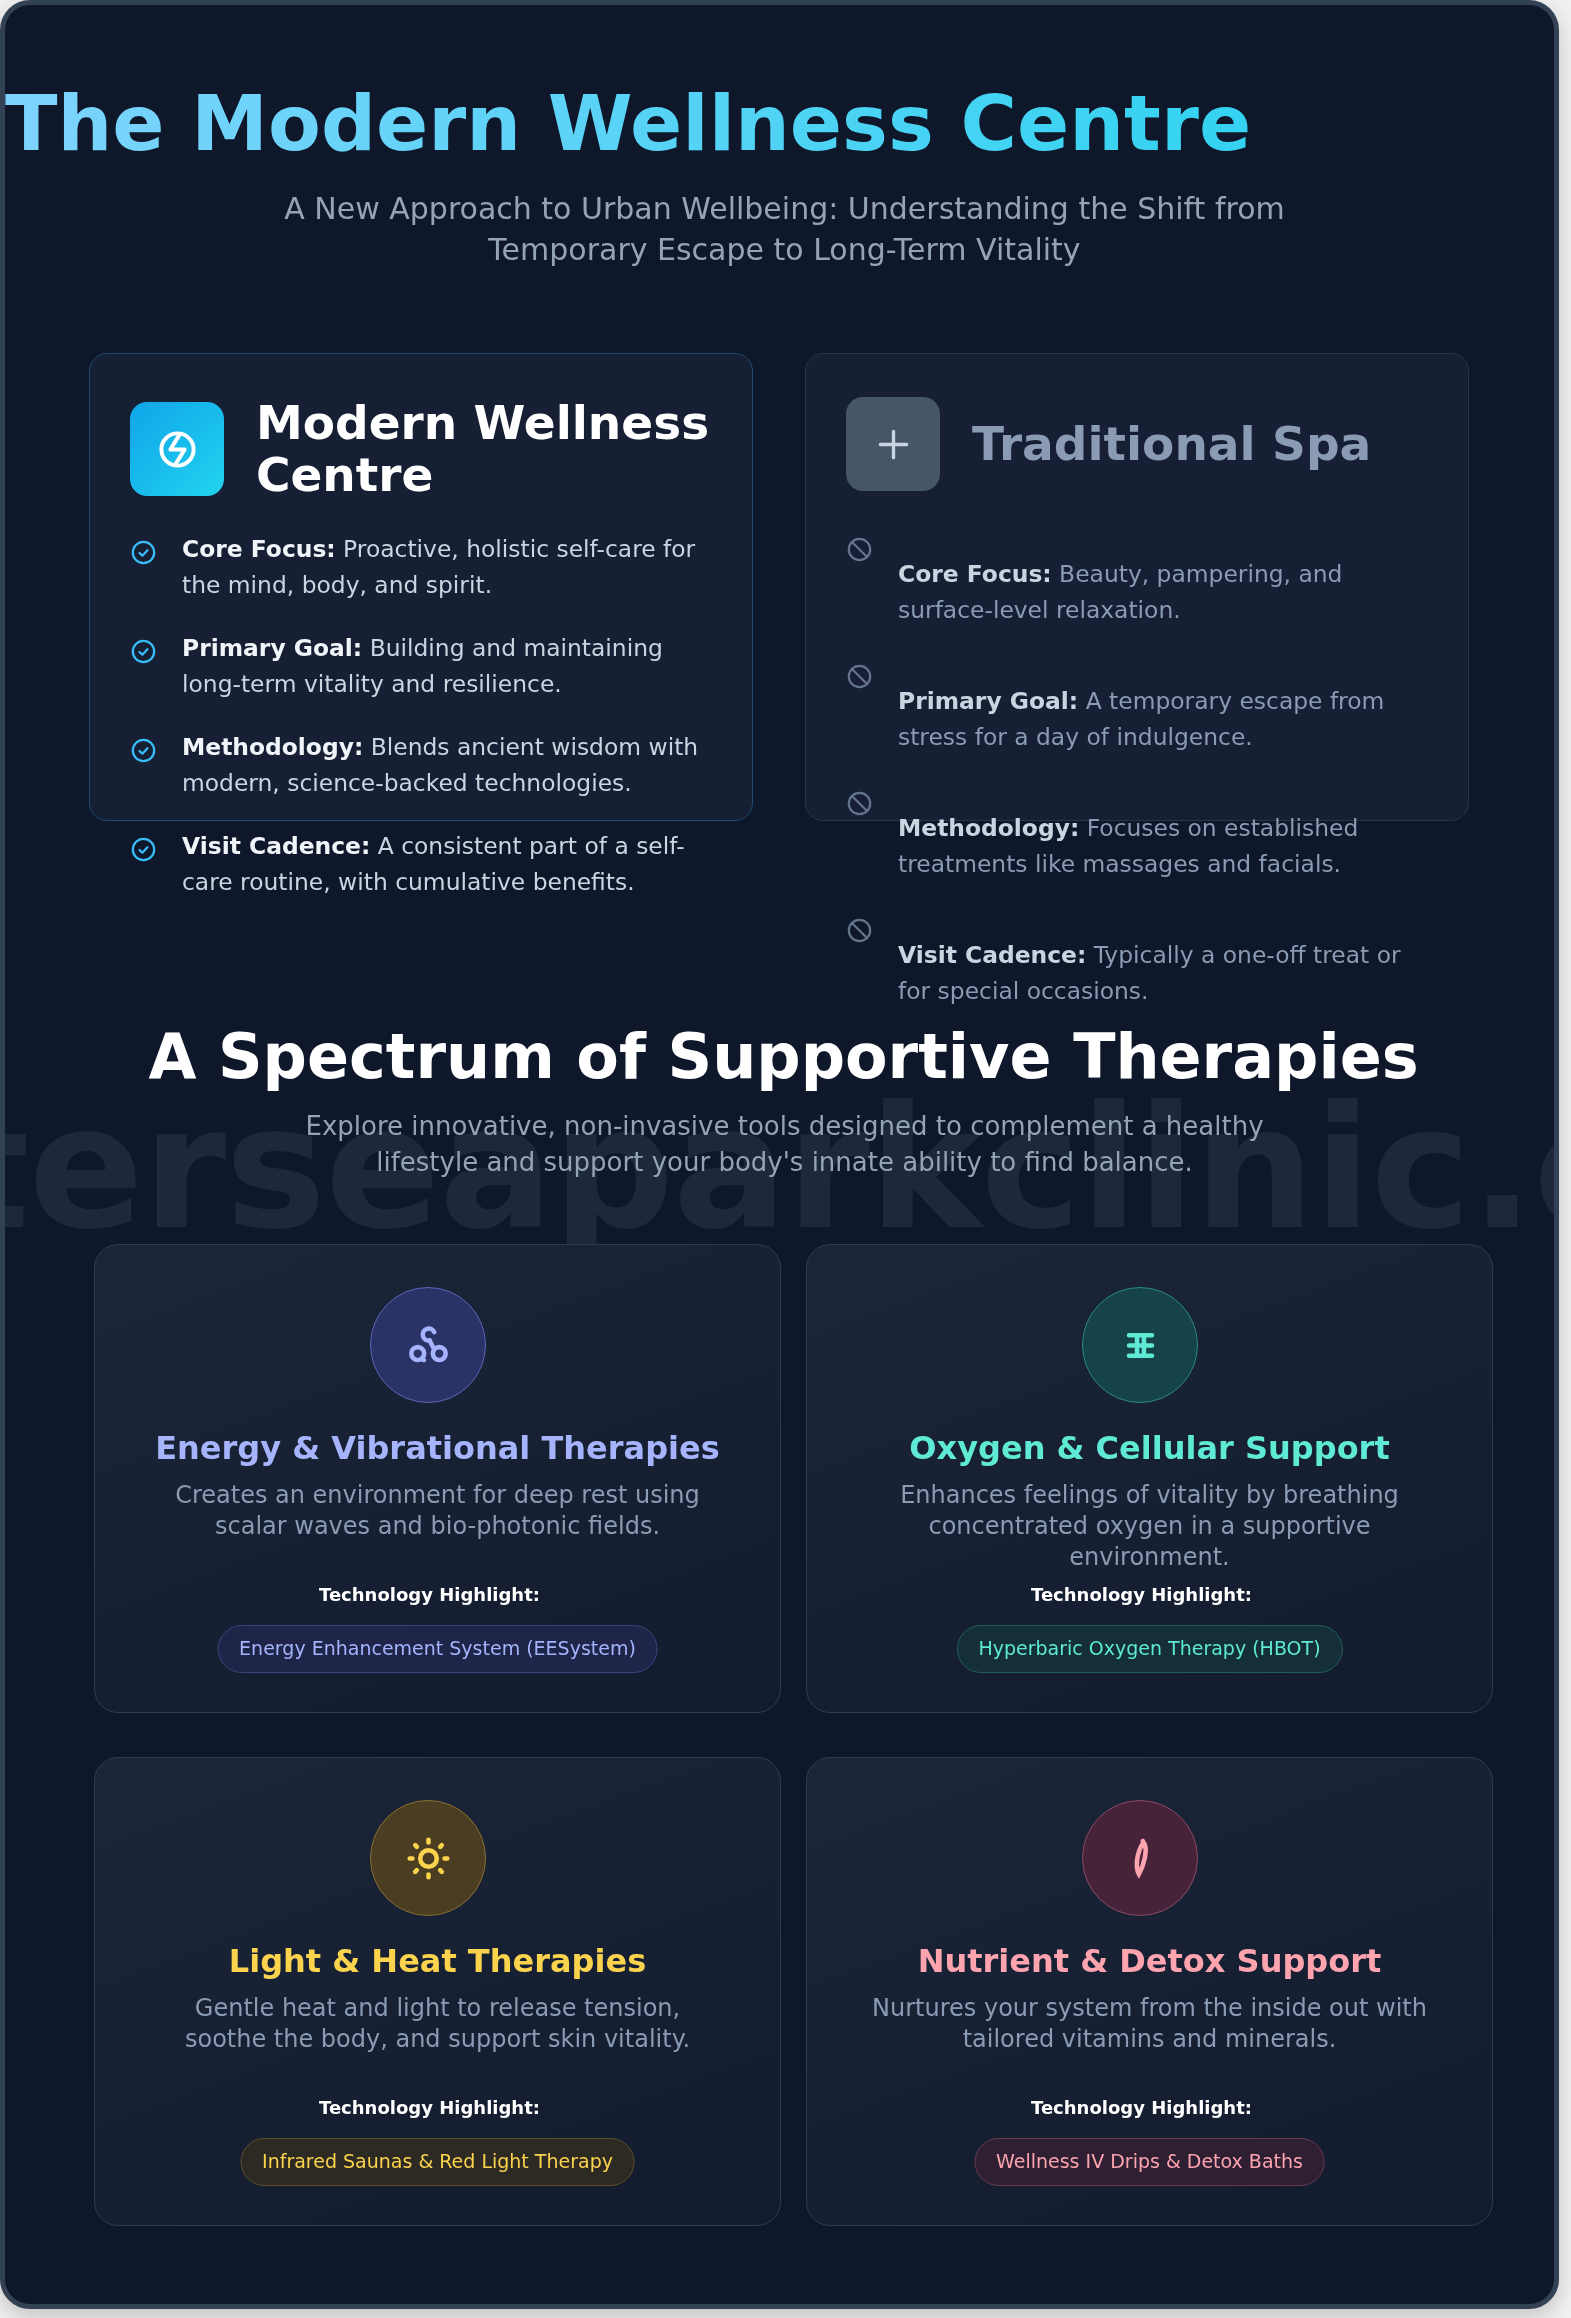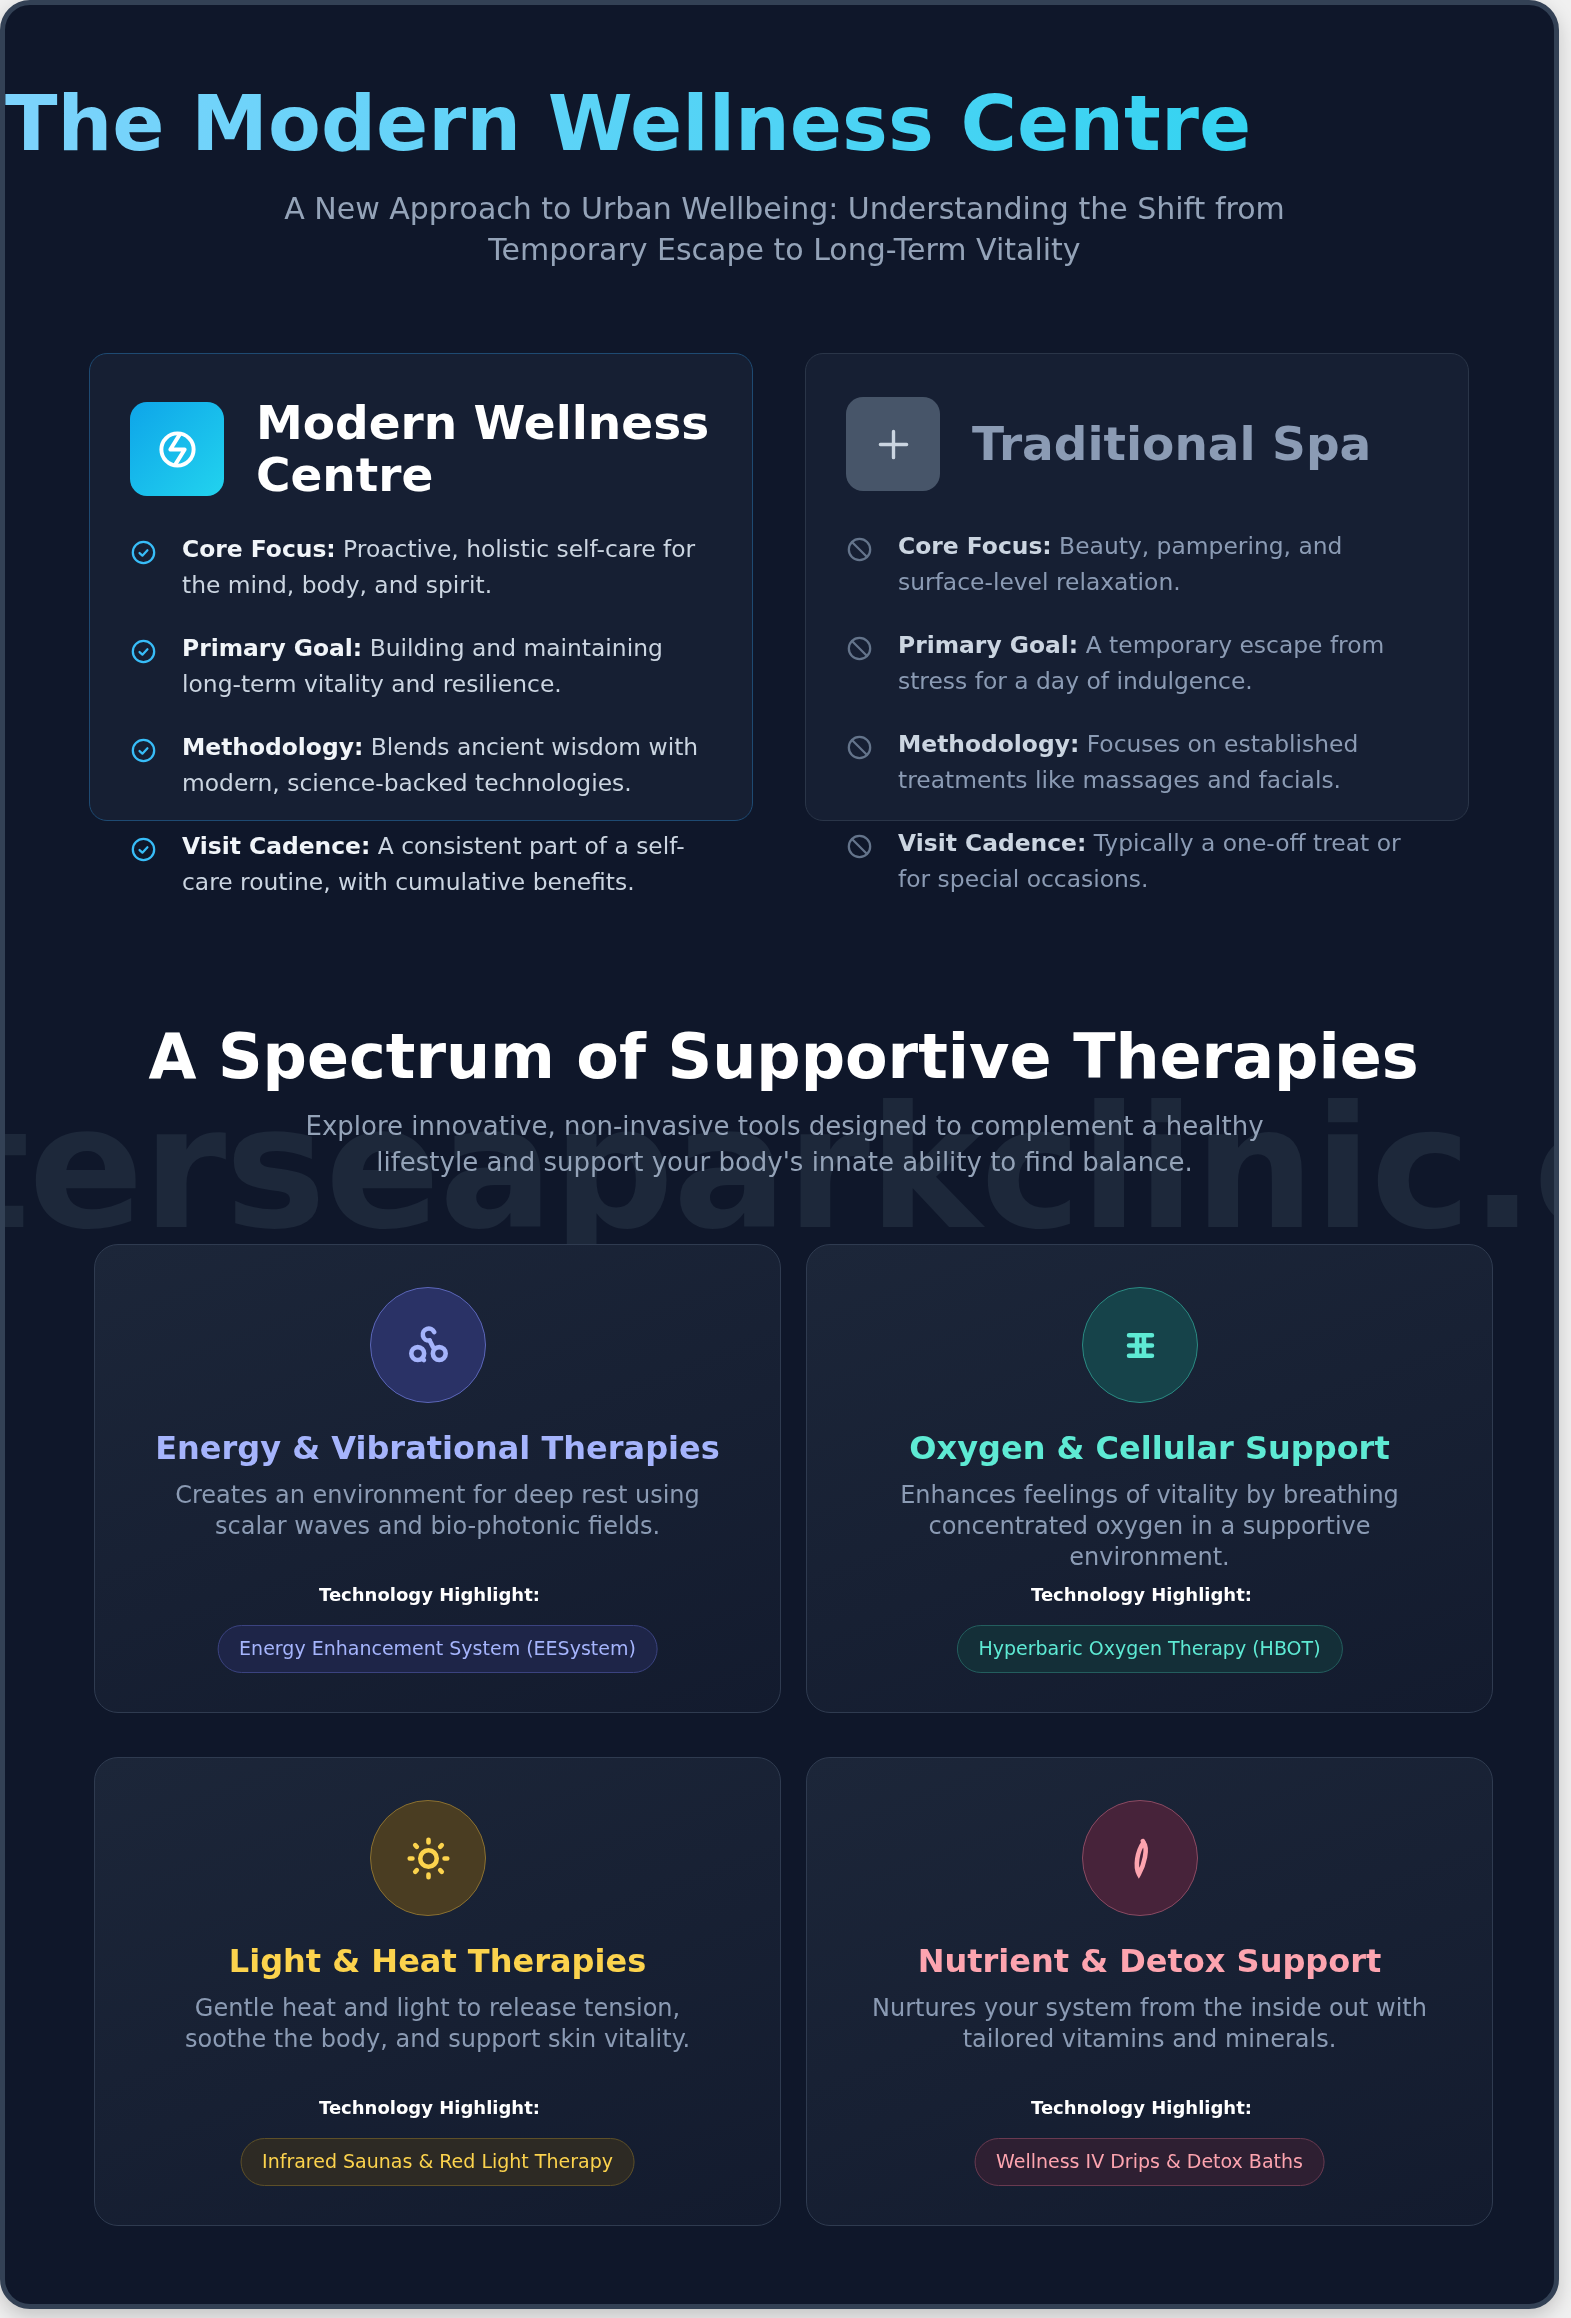--- a/index.html
+++ b/index.html
@@ -77,21 +77,21 @@
     margin-left: 32px;
     font-weight: bold; font-size: 47px; line-height: 52px;
   }
   .modern .head-title { color: #ffffff; margin-top: 5.2px; }
   .spa .head-title { color: #8b9bb4; margin-top: -3.9px; }
   .point { display: flex; align-items: flex-start; margin-bottom: 27px; }
   .spa .point { margin-bottom: 27px; }
   .point-icon { width: 27px; height: 27px; margin-top: 7.8px; margin-right: 25px; flex-shrink: 0; }
   .point-text { font-size: 23.4px; line-height: 36px; }
   .modern .point-text { color: #cbd5e1; }
-  .spa .point-text { color: #8b9bb4; }
+  .spa .point-text { color: #8b9bb4; margin-top: 28px; }
   .point-label { font-weight: bold; }
   .modern .point-label { color: #f1f5f9; }
   .spa .point-label { color: #cbd5e1; }
   .modern .points { margin-top: 0; }
   .spa .points { margin-top: -2.6px; }
 
   .section-title {
     position: absolute; left: 0; right: 0; top: 1018px;
     text-align: center; font-weight: bold; font-size: 62px; line-height: 1.1;
     color: #ffffff; z-index: 1; padding-left: 8px;

